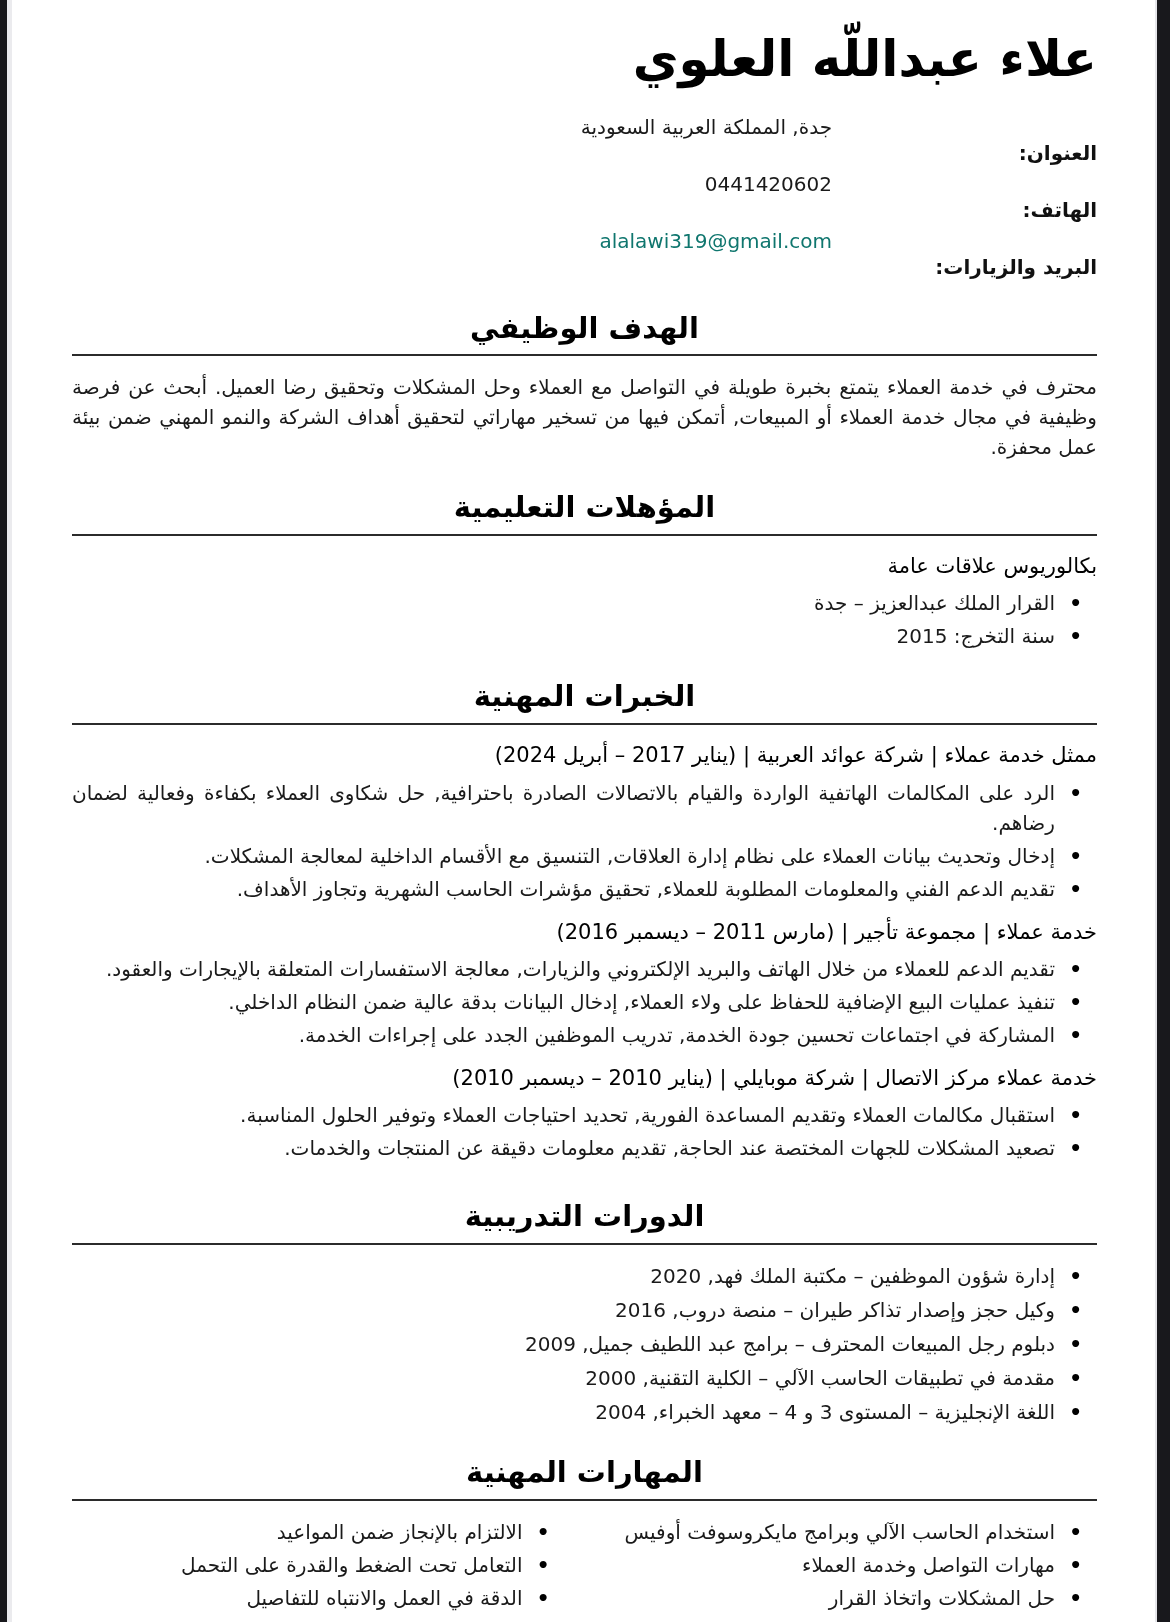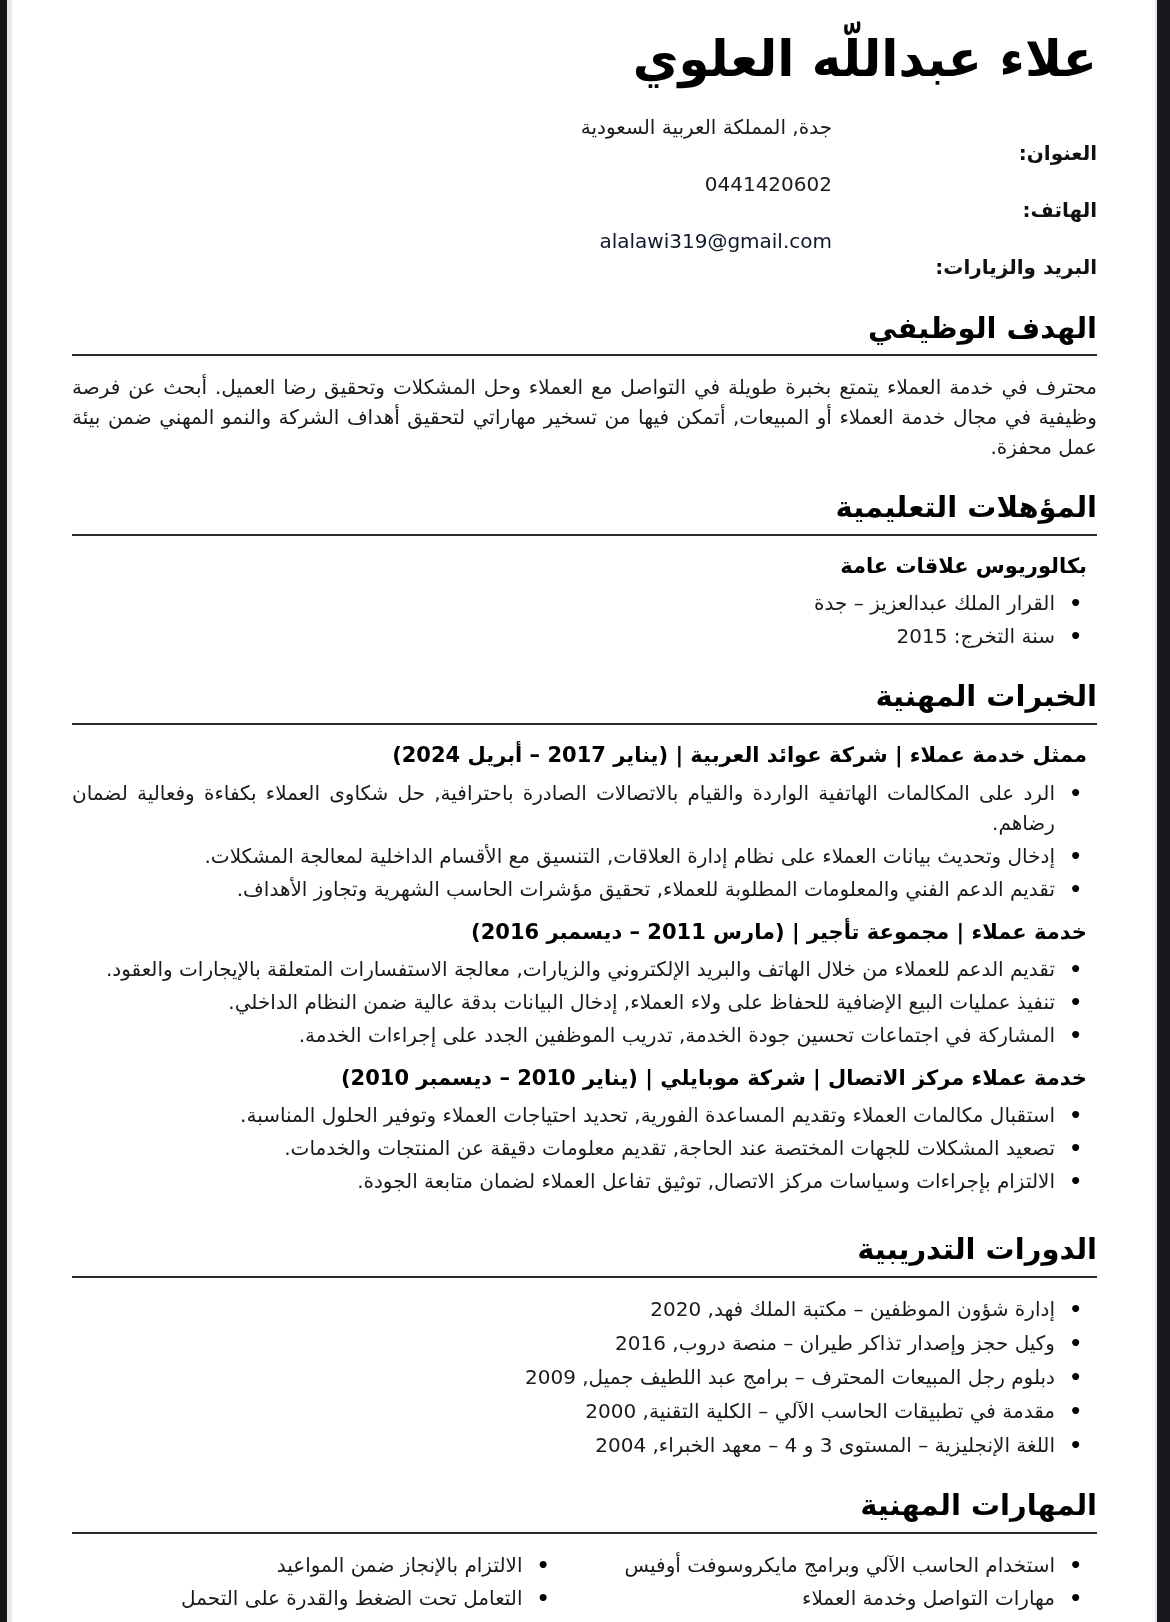--- a/index.html
+++ b/index.html
@@ -30,36 +30,37 @@
     margin: 0 0 18px 0;
     line-height: 1.35;
   }
   .contact-row {
     display: flex;
     font-size: 20px;
     line-height: 31px;
   }
   .contact-label { font-weight: 700; width: 265px; color: #111; margin-top: 26px; }
   .contact-value { color: #1a1a1a; }
-  a.email-link { color: #0f172a; text-decoration: none; cursor: pointer; margin-left: 24px; }
+  a.email-link { color: #0f766e; text-decoration: none; cursor: pointer; margin-left: 24px; }
   
   h2.sec-title {
     font-size: 29px;
     font-weight: 700;
     color: #000;
     margin: 28px 0 16px 0;
     padding-bottom: 9px;
     border-bottom: 2px solid #2b2b2b;
     line-height: 1.2;
+    text-align: center;
   }
   h3.sub-title {
     font-size: 21px;
-    font-weight: 700;
+    font-weight: 400;
     color: #000;
-    margin: 14px 10px 7px 0;
+    margin: 14px 0 7px 0;
     line-height: 1.4;
   }
   p.para {
     font-size: 20px;
     line-height: 30px;
     margin: 0;
     text-align: justify;
   }
   ul.blist { list-style: none; margin: 0; padding: 0; font-size: 20px; }
   ul.blist li {
@@ -141,21 +142,20 @@
         <li>تنفيذ عمليات البيع الإضافية للحفاظ على ولاء العملاء, إدخال البيانات بدقة عالية ضمن النظام الداخلي.</li>
         <li>المشاركة في اجتماعات تحسين جودة الخدمة, تدريب الموظفين الجدد على إجراءات الخدمة.</li>
       </ul>
     </div>
 
     <div class="job">
       <h3 class="sub-title">خدمة عملاء مركز الاتصال | شركة موبايلي | (يناير 2010 – ديسمبر 2010)</h3>
       <ul class="blist">
         <li>استقبال مكالمات العملاء وتقديم المساعدة الفورية, تحديد احتياجات العملاء وتوفير الحلول المناسبة.</li>
         <li>تصعيد المشكلات للجهات المختصة عند الحاجة, تقديم معلومات دقيقة عن المنتجات والخدمات.</li>
-        <li>الالتزام بإجراءات وسياسات مركز الاتصال, توثيق تفاعل العملاء لضمان متابعة الجودة.</li>
       </ul>
     </div>
   </section>
 
   <section>
     <h2 class="sec-title" style="margin-top:36px">الدورات التدريبية</h2>
     <ul class="blist spread">
       <li>إدارة شؤون الموظفين – مكتبة الملك فهد, 2020</li>
       <li>وكيل حجز وإصدار تذاكر طيران – منصة دروب, 2016</li>
       <li>دبلوم رجل المبيعات المحترف – برامج عبد اللطيف جميل, 2009</li>

